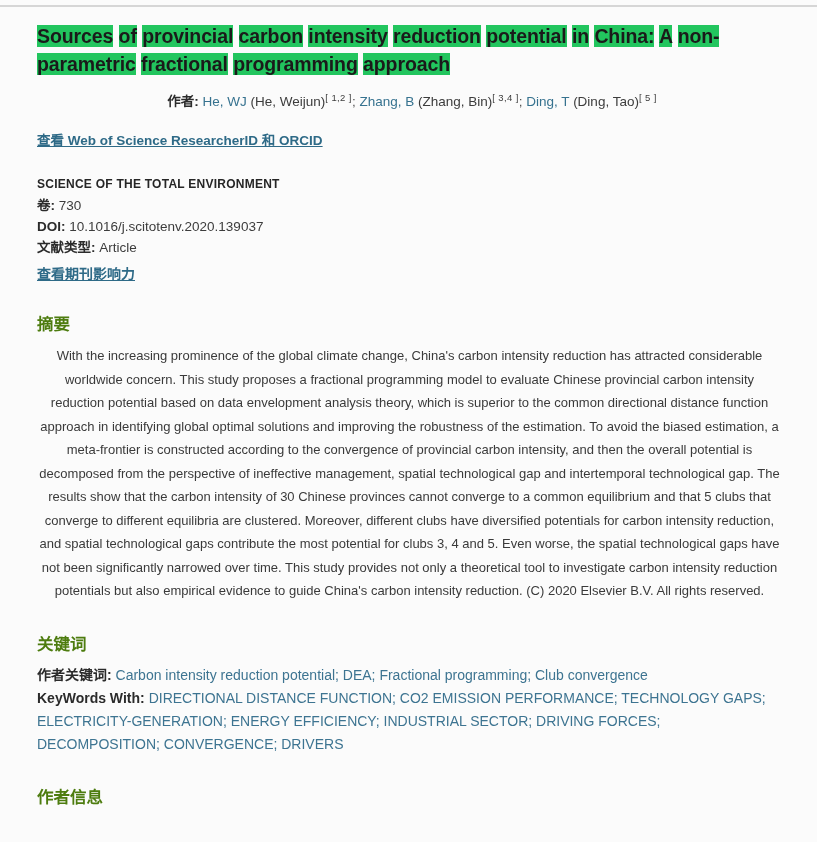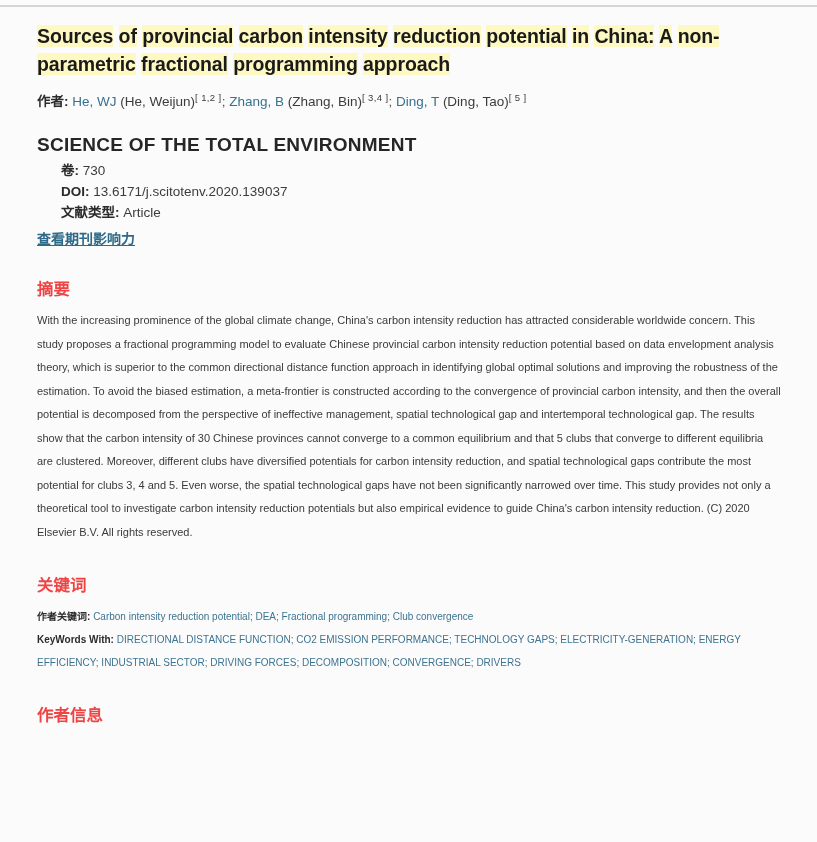--- a/index.html
+++ b/index.html
@@ -50,31 +50,32 @@
   .record-title {
     font-size: 19.5px;
     font-weight: bold;
     line-height: 28px;
     color: #1a1a1a;
     letter-spacing: -0.1px;
     margin: 0 0 14px 0;
     max-width: 700px;
   }
   .record-title .hl {
-    background: #fef9c3;
+    background: #22c55e;
     box-decoration-break: clone;
     -webkit-box-decoration-break: clone;
   }
 
   
   .authors-line {
     font-size: 13.5px;
     line-height: 20px;
     color: #3c3c3c;
     margin-bottom: 19px;
+    text-align: center;
   }
   .label-bold {
     font-weight: bold;
     color: #2b2b2b;
   }
   .lnk {
     color: #36728f;
     text-decoration: none;
   }
   .plain {
@@ -101,69 +102,68 @@
   .researcher-link .uline {
     text-decoration: underline;
   }
 
   
   .source-block {
     margin-top: 22px;
     margin-bottom: 8px;
   }
   .journal-name {
-    font-size: 19px;
+    font-size: 12px;
     font-weight: bold;
     letter-spacing: 0.25px;
     color: #262626;
     margin-bottom: 5px;
   }
   .meta-row {
     font-size: 13.5px;
     line-height: 20px;
     color: #3c3c3c;
     margin-bottom: 1px;
-    margin-left: 24px;
   }
   .meta-row .k {
     font-weight: bold;
     color: #2b2b2b;
   }
   .meta-row .v {
     color: #3c3c3c;
   }
   .impact-link {
     display: inline-block;
     font-size: 14px;
     font-weight: bold;
     color: #2e6a87;
     margin-top: 4px;
   }
 
   
   .sec-head {
     font-size: 16.5px;
     font-weight: bold;
-    color: #ef4444;
+    color: #4d7c0f;
     margin-top: 28px;
     margin-bottom: 9px;
   }
 
   
   .abstract-body {
-    font-size: 11px;
+    font-size: 13px;
     line-height: 23.5px;
     color: #3a3a3a;
     max-width: 745px;
-    text-align: left;
+    text-align: center;
   }
 
   
   .kw-row {
-    font-size: 10px;
+    font-size: 14px;
     line-height: 23px;
     color: #3a3a3a;
     max-width: 745px;
     margin-bottom: 0;
   }
   .kw-row .k {
     font-weight: bold;
     color: #2b2b2b;
   }
   .kw-row .kv {
@@ -180,27 +180,28 @@
 
     
     <h1 class="record-title" id="title-host"><span class="hl">Sources</span> <span class="hl">of</span> <span class="hl">provincial</span> <span class="hl">carbon</span> <span class="hl">intensity</span> <span class="hl">reduction</span> <span class="hl">potential</span> <span class="hl">in</span> <span class="hl">China:</span> <span class="hl">A</span> <span class="hl">non-parametric</span> <span class="hl">fractional</span> <span class="hl">programming</span> <span class="hl">approach</span></h1>
 
     
     <div class="authors-line">
       <span class="label-bold">作者:</span>
       <span id="authors-host"><a href="#" class="lnk">He, WJ</a><span class="plain"> (He, Weijun)</span><span class="sup">[ 1,2 ]</span><span class="semi">; </span><a href="#" class="lnk">Zhang, B</a><span class="plain"> (Zhang, Bin)</span><span class="sup">[ 3,4 ]</span><span class="semi">; </span><a href="#" class="lnk">Ding, T</a><span class="plain"> (Ding, Tao)</span><span class="sup">[ 5 ]</span></span>
     </div>
 
+    <a class="researcher-link" href="#"><span class="uline">查看</span><span> Web of Science ResearcherID 和 ORCID</span></a>
 
     
     <div class="source-block">
       <div class="journal-name">SCIENCE OF THE TOTAL ENVIRONMENT</div>
       <div id="meta-host">
           <div class="meta-row"><span class="k">卷:</span><span class="v">  730</span></div>
-          <div class="meta-row"><span class="k">DOI:</span><span class="v">  13.6171/j.scitotenv.2020.139037</span></div>
+          <div class="meta-row"><span class="k">DOI:</span><span class="v">  10.1016/j.scitotenv.2020.139037</span></div>
           <div class="meta-row"><span class="k">文献类型:</span><span class="v">  Article</span></div>
         </div>
       <a class="impact-link" href="#">查看期刊影响力</a>
     </div>
 
     
     <div class="sec-head">摘要</div>
     <div class="abstract-body">With the increasing prominence of the global climate change, China's carbon intensity reduction has attracted considerable worldwide concern. This study proposes a fractional programming model to evaluate Chinese provincial carbon intensity reduction potential based on data envelopment analysis theory, which is superior to the common directional distance function approach in identifying global optimal solutions and improving the robustness of the estimation. To avoid the biased estimation, a meta-frontier is constructed according to the convergence of provincial carbon intensity, and then the overall potential is decomposed from the perspective of ineffective management, spatial technological gap and intertemporal technological gap. The results show that the carbon intensity of 30 Chinese provinces cannot converge to a common equilibrium and that 5 clubs that converge to different equilibria are clustered. Moreover, different clubs have diversified potentials for carbon intensity reduction, and spatial technological gaps contribute the most potential for clubs 3, 4 and 5. Even worse, the spatial technological gaps have not been significantly narrowed over time. This study provides not only a theoretical tool to investigate carbon intensity reduction potentials but also empirical evidence to guide China's carbon intensity reduction. (C) 2020 Elsevier B.V. All rights reserved.</div>
 
     

